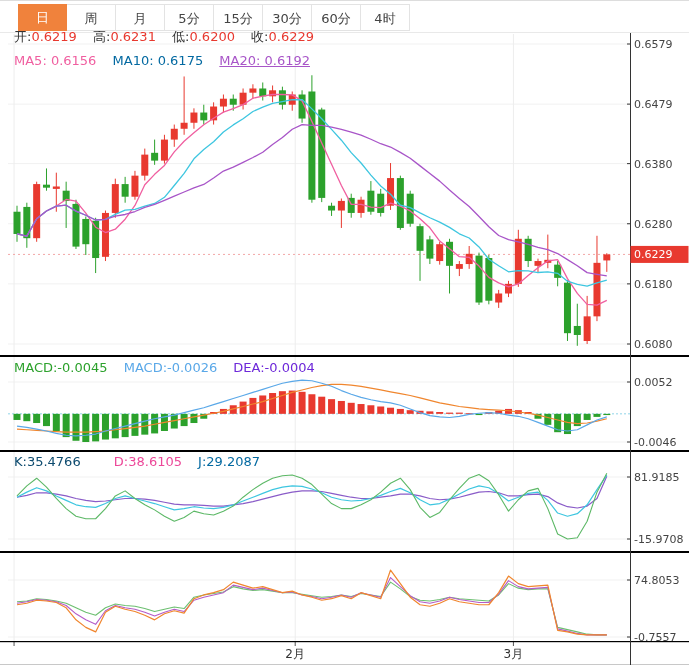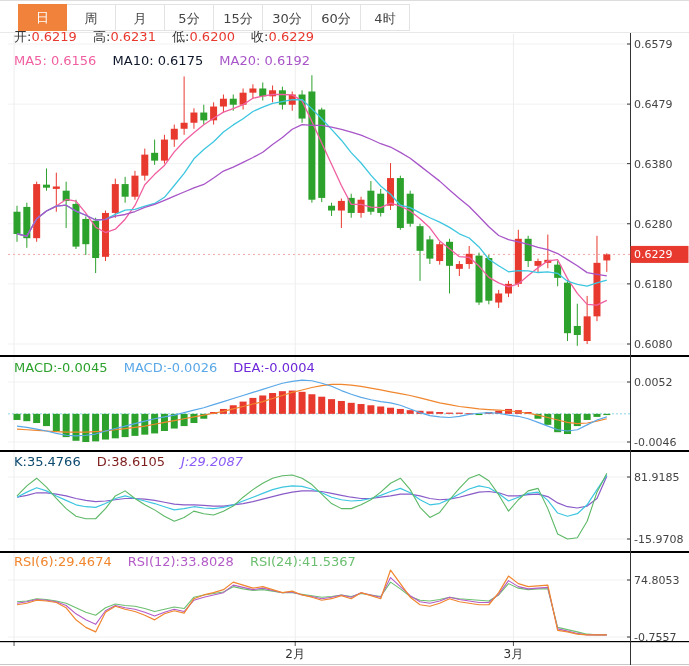--- a/index.html
+++ b/index.html
@@ -292,35 +292,30 @@
 
   <div class="legend" id="lg-ohlc">
     <span class="pair"><span class="lbl">开:</span><span style="color: rgb(232, 57, 47);">0.6219</span></span>
     <span class="pair"><span class="lbl">高:</span><span style="color: rgb(232, 57, 47);">0.6231</span></span>
     <span class="pair"><span class="lbl">低:</span><span style="color: rgb(232, 57, 47);">0.6200</span></span>
     <span class="pair"><span class="lbl">收:</span><span style="color: rgb(232, 57, 47);">0.6229</span></span>
   </div>
 
   <div class="legend" id="lg-ma">
     <span class="pair" style="color: rgb(240, 95, 160);">MA5: 0.6156</span>
-    <span class="pair" style="color: #0f172a;">MA10: 0.6175</span>
-    <span class="pair" style="color: rgb(168, 85, 200);">MA20: 0.6192</span>
+    <span class="pair" style="color: #0369a1;">MA10: 0.6175</span>
+    <span class="pair" style="color: rgb(168, 85, 200); text-decoration: underline;">MA20: 0.6192</span>
   </div>
 
   <div class="legend" id="lg-macd">
     <span class="pair" style="color: rgb(44, 161, 44); margin-top: 36px;">MACD:-0.0045</span>
     <span class="pair" style="color: rgb(90, 168, 232);">MACD:-0.0026</span>
     <span class="pair" style="color: #6d28d9;">DEA:-0.0004</span>
   </div>
 
   <div class="legend" id="lg-kdj">
     <span class="pair" style="color: #0c4a6e;">K:35.4766</span>
-    <span class="pair" style="color: #7f1d1d;">D:38.6105</span>
-    <span class="pair" style="color: #8b5cf6; font-style: italic;">J:29.2087</span>
-  </div>
-
-  <div class="legend" id="lg-rsi">
-    <span class="pair" style="color: rgb(240, 134, 46);">RSI(6):29.4674</span>
-    <span class="pair" style="color: rgb(180, 92, 200);">RSI(12):33.8028</span>
-    <span class="pair" style="color: rgb(108, 191, 112);">RSI(24):41.5367</span>
-  </div>
+    <span class="pair" style="color: #ec4899; margin-left: 17px;">D:38.6105</span>
+    <span class="pair" style="color: #0369a1;">J:29.2087</span>
+  </div>
+
 
 </div>
 
 </body></html>

